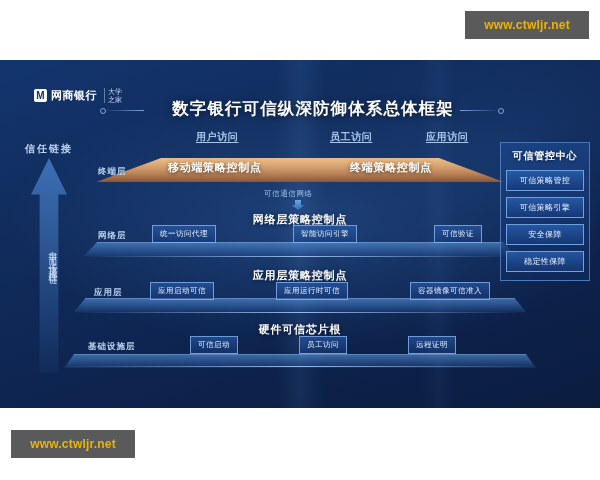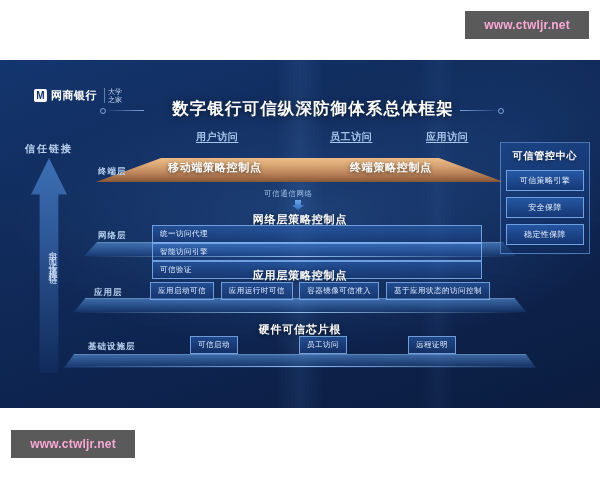--- a/index.html
+++ b/index.html
@@ -3,21 +3,21 @@
 <meta charset="utf-8">
 <style>
   html,body{margin:0;padding:0;}
   body{
     width:600px;height:480px;background:#ffffff;
     font-family:"Liberation Sans","DejaVu Sans",sans-serif;
     overflow:hidden;position:relative;
   }
   
   .wm{
-    position:absolute;background:#5a5a5a;color:#f9a8d4;
+    position:absolute;background:#5a5a5a;color:#eab308;
     font-size:12px;font-weight:bold;letter-spacing:.2px;
     display:flex;align-items:center;justify-content:center;
   }
   #wm-top{right:11px;top:11px;width:124px;height:28px;}
   #wm-bottom{left:11px;bottom:22px;width:124px;height:28px;}
 
   
   #figure{
     position:absolute;left:0;top:60px;width:600px;height:348px;
     background:
@@ -200,56 +200,56 @@
 
   <div id="comm-label">可信通信网络</div>
   <div id="comm-arrow"></div>
 
   <div class="slab-layer" id="layer-net" style="left:84px;top:150px;width:432px;height:46px;
        clip-path:polygon(10% 0%,90% 0%,100% 100%,0% 100%);">
     <div class="plate"></div>
   </div>
   <div class="slab-head" style="left:96px;top:152px;width:408px;">网络层策略控制点</div>
   <span class="layer-name" style="left:98px;top:170px;">网络层</span>
-  <div class="chiprow" style="left:152px;top:165px;width:330px;flex-direction:column;">
+  <div class="chiprow" style="left:152px;top:165px;width:330px;">
     <span class="chip">统一访问代理</span>
     <span class="chip">智能访问引擎</span>
     <span class="chip">可信验证</span>
   </div>
   <div class="edge-line" style="left:84px;top:196px;width:432px;"></div>
 
   <div class="slab-layer" id="layer-app" style="left:74px;top:208px;width:452px;height:44px;
        clip-path:polygon(8% 0%,92% 0%,100% 100%,0% 100%);">
     <div class="plate"></div>
   </div>
   <div class="slab-head" style="left:96px;top:208px;width:408px;">应用层策略控制点</div>
   <span class="layer-name" style="left:94px;top:227px;">应用层</span>
   <div class="chiprow" style="left:150px;top:222px;width:340px;">
     <span class="chip">应用启动可信</span>
     <span class="chip">应用运行时可信</span>
     <span class="chip">容器镜像可信准入</span>
-    <span class="chip">基于应用状态的访问控制</span>
   </div>
   <div class="edge-line" style="left:74px;top:252px;width:452px;"></div>
 
   <div class="slab-layer" id="layer-infra" style="left:64px;top:262px;width:472px;height:46px;
        clip-path:polygon(7% 0%,93% 0%,100% 100%,0% 100%);">
     <div class="plate"></div>
   </div>
   <div class="slab-head" style="left:96px;top:262px;width:408px;">硬件可信芯片根</div>
   <span class="layer-name" style="left:88px;top:281px;">基础设施层</span>
   <div class="chiprow" style="left:190px;top:276px;width:266px;">
     <span class="chip">可信启动</span>
     <span class="chip">员工访问</span>
     <span class="chip">远程证明</span>
   </div>
   <div class="edge-line" style="left:60px;top:306px;width:480px;"></div>
 
   <div id="ctrl">
     <div id="ctrl-title">可信管控中心</div>
+    <div class="ctrl-item">可信策略管控</div>
     <div class="ctrl-item">可信策略引擎</div>
     <div class="ctrl-item">安全保障</div>
     <div class="ctrl-item">稳定性保障</div>
   </div>
 
 </div>
 
 <div class="wm" id="wm-bottom">
   <span>www.ctwljr.net</span>
 </div>

